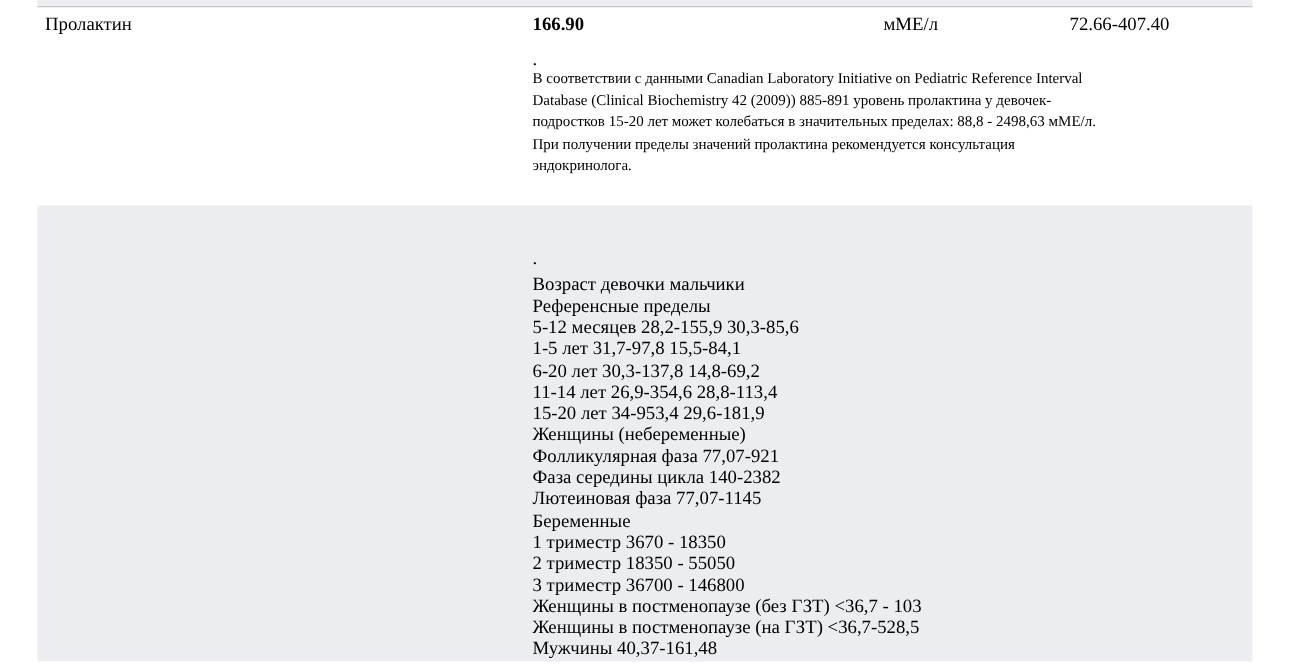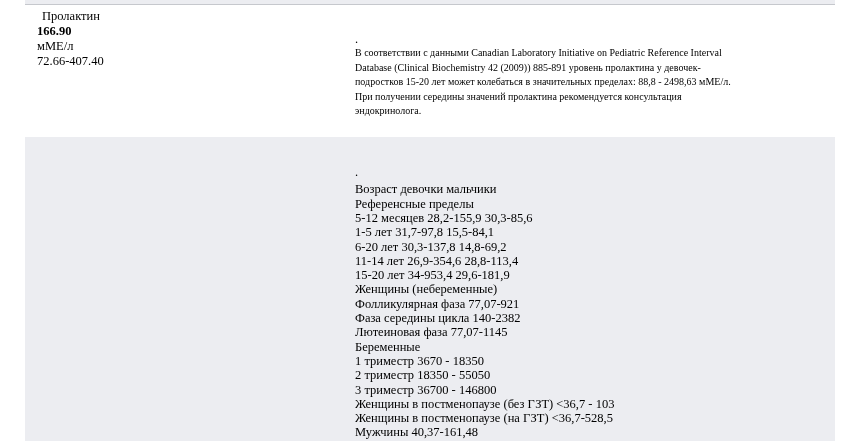--- a/index.html
+++ b/index.html
@@ -8,21 +8,21 @@
     font-family:"Liberation Serif","DejaVu Serif",serif;
     font-size:12.5px;color:#000;
   }
   .prev-strip{
     position:absolute;left:25px;top:0;width:810px;height:4px;
     background:#ECEDF1;border-bottom:1px solid #C6C8CD;
   }
   .row{position:absolute;left:25px;width:810px;}
   .row-white{top:5px;height:132px;background:#ffffff;}
   .row-shaded{top:137px;height:304px;background:#ECEDF1;}
-  .main-line{position:absolute;left:12px;width:810px;display:flex;line-height:15px;flex-direction:column;}
+  .main-line{position:absolute;left:0;width:810px;display:flex;line-height:15px;}
   .row-white .main-line{top:4px;}
   .row-shaded .main-line{top:3px;}
   .col{flex:none;}
   .col-name{width:330px;padding-left:5px;box-sizing:border-box;}
   .col-result{width:234px;font-weight:700;}
   .col-units{width:124px;}
   .col-ref{width:122px;}
   .subblock{position:absolute;left:330px;width:482px;}
   .row-white .subblock{top:27px;}
   .row-shaded .subblock{top:28px;}
@@ -44,21 +44,21 @@
       <div class="col col-result">166.90</div>
       <div class="col col-units">мМЕ/л</div>
       <div class="col col-ref">72.66-407.40</div>
     </div>
     <div class="subblock">
       <div class="dot-line">.</div>
       <div class="lines">
           <div>В соответствии с данными Canadian Laboratory Initiative on Pediatric Reference Interval</div>
           <div>Database (Clinical Biochemistry 42 (2009)) 885-891 уровень пролактина у девочек-</div>
           <div>подростков 15-20 лет может колебаться в значительных пределах: 88,8 - 2498,63 мМЕ/л.</div>
-          <div>При получении середины значений пролактина рекомендуется консультация</div>
+          <div>При получении пределы значений пролактина рекомендуется консультация</div>
           <div>эндокринолога.</div>
         </div>
     </div>
   </section>
 
   <section class="row row-shaded">
     <div class="subblock">
       <div class="dot-line">.</div>
       <div class="lines">
           <div>Возраст девочки мальчики</div>

